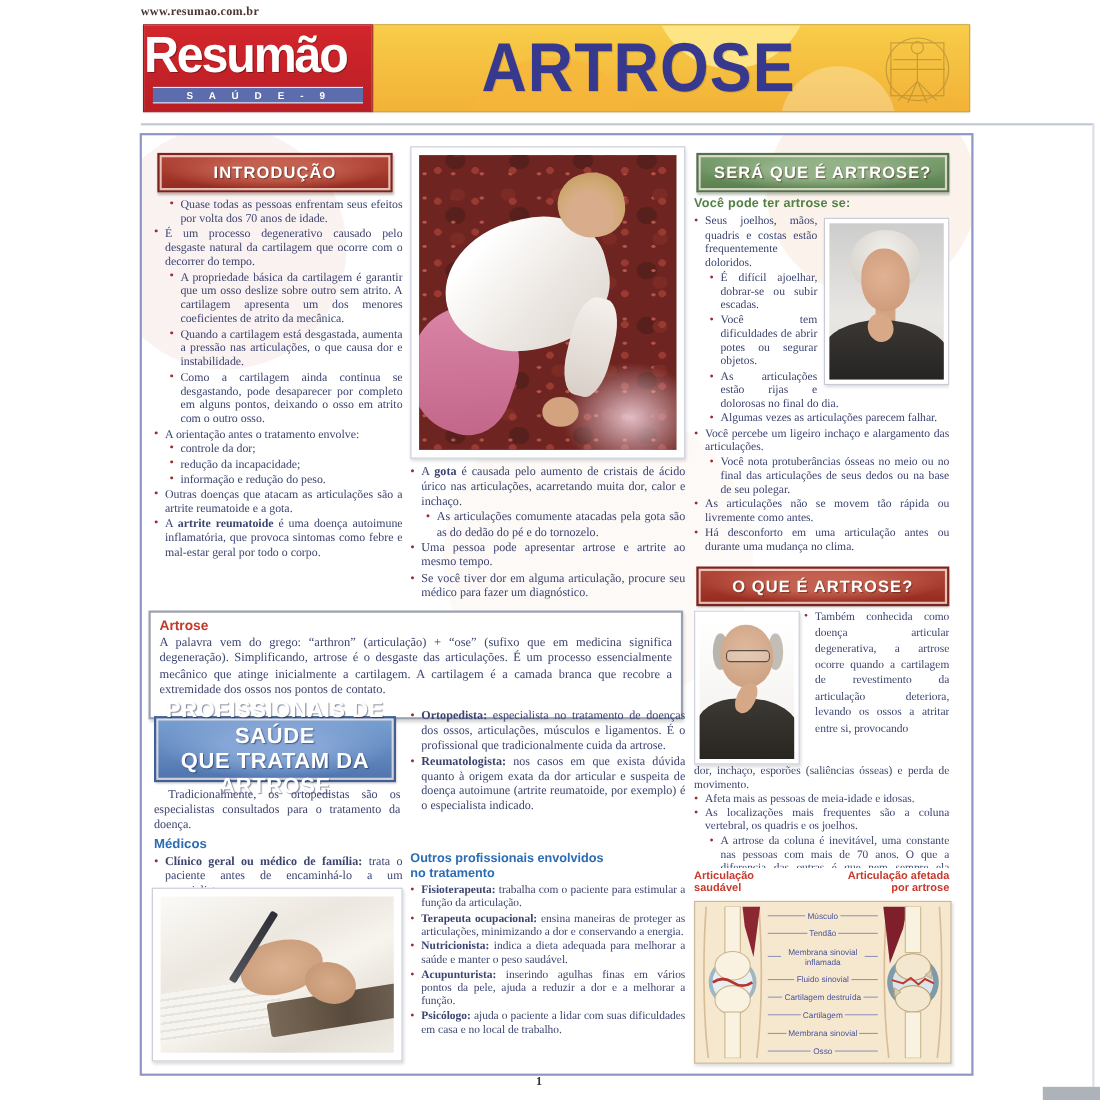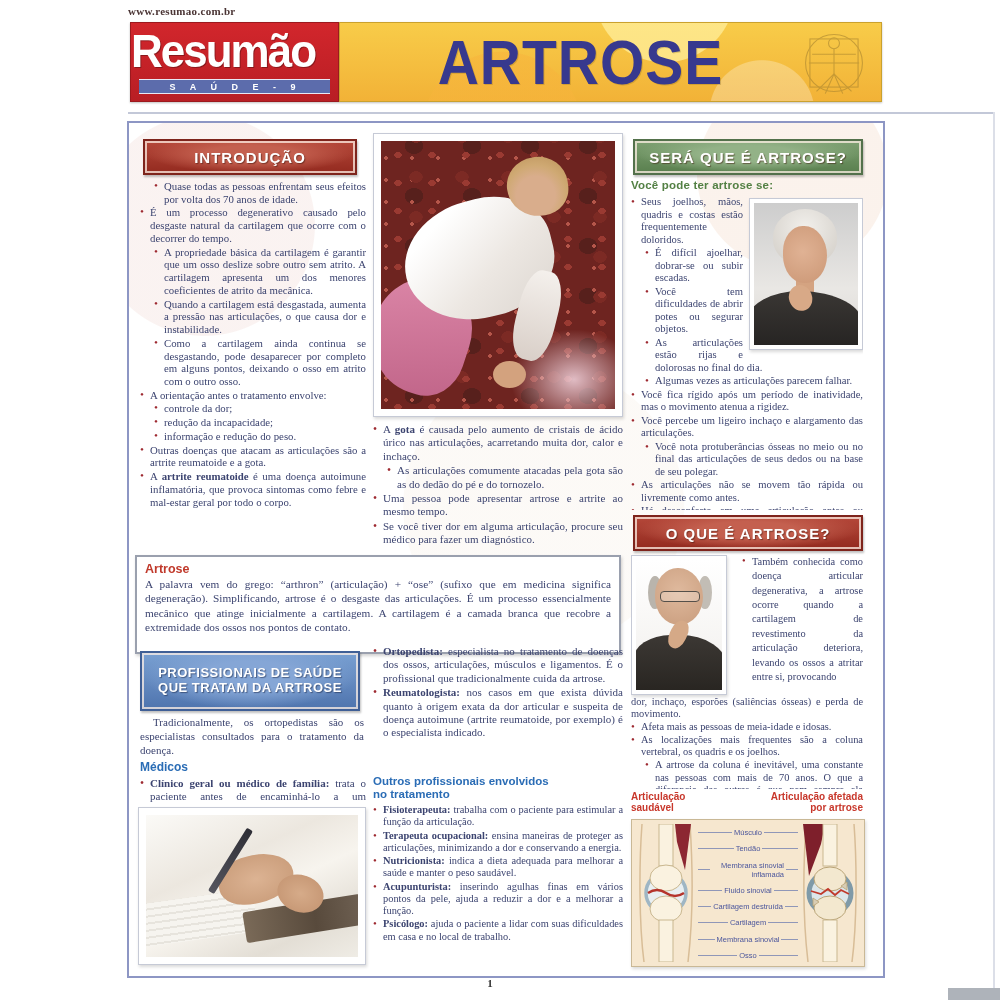--- a/index.html
+++ b/index.html
@@ -44,21 +44,21 @@
   #panel > .abs{}
 
   
   .sec-banner{display:flex;align-items:center;justify-content:center;text-align:center;
               font-family:"Liberation Sans",sans-serif;font-weight:bold;color:#fff;
               box-shadow:inset 0 0 0 2px rgba(255,240,230,.75), 1px 2px 2px rgba(0,0,0,.25);}
   .banner-red{border:2px solid #7e241c;background:radial-gradient(ellipse at 50% 40%, #c4604f 0 30%, transparent 70%),linear-gradient(180deg,#b5483a,#932a1f);}
   .banner-green{border:2px solid #53714b;background:radial-gradient(ellipse at 50% 40%, #93b287 0 30%, transparent 70%),linear-gradient(180deg,#7ea172,#597f4e);}
   .banner-blue{border:2px solid #3f5f96;background:radial-gradient(ellipse at 50% 40%, #85a6d6 0 30%, transparent 70%),linear-gradient(180deg,#79a0d2,#4f74ae);}
   .banner-1line{font-size:15px;letter-spacing:1px;text-shadow:1px 1px 1px rgba(60,20,10,.5);}
-  .banner-2line{font-size:13px;line-height:1.15;letter-spacing:.5px;text-shadow:1px 1px 1px rgba(20,30,60,.5);justify-content:center;}
+  .banner-2line{font-size:20px;line-height:1.15;letter-spacing:.5px;text-shadow:1px 1px 1px rgba(20,30,60,.5);justify-content:center;}
 
   
   ul.blist{list-style:none;margin:0;padding:0;text-align:justify;}
   ul.blist li{position:relative;padding-left:10px;margin-bottom:1px;}
   ul.blist li::before{content:"•";position:absolute;left:0;top:-1px;color:#9e2a31;font-size:1.05em;}
   ul.blist li.lvl2{margin-left:14px;}
   b{font-weight:bold;}
 
   
   #intro-banner{left:14px;top:16px;width:210px;height:32px;}
@@ -117,21 +117,21 @@
   #photo-woman{float:right;width:114px;height:152px;padding:4px;box-sizing:border-box;margin:2px 0 3px 6px;}
   .ph-woman-inner{position:relative;width:100%;height:100%;overflow:hidden;background:linear-gradient(180deg,#cdcdcd,#e9e7e4 60%,#dddad6);}
   .ph-w-hair{position:absolute;left:18%;top:4%;width:62%;height:40%;border-radius:50% 50% 45% 45%;background:radial-gradient(circle at 50% 35%,#f2f0ec,#d9d5cf 75%,#c4beb6);}
   .ph-w-face{position:absolute;left:28%;top:16%;width:42%;height:40%;border-radius:46% 54% 50% 50%;background:radial-gradient(circle at 45% 45%,#e0b294,#cf9c7b 80%);}
   .ph-w-top{position:absolute;left:-6%;top:62%;width:112%;height:45%;border-radius:45% 55% 0 0;background:linear-gradient(180deg,#3a3734,#232120);}
   .ph-w-hand{position:absolute;left:34%;top:58%;width:22%;height:18%;border-radius:50%;background:#d8a987;transform:rotate(-20deg);}
   .ph-w-neck{position:absolute;left:40%;top:50%;width:18%;height:16%;background:#d4a381;}
 
   #red-banner2{left:504px;top:392px;width:226px;height:32px;}
   #whatis-body{left:502px;top:432px;width:232px;height:234px;overflow:hidden;}
-  #whatis-top{display:flex;gap:15px;}
+  #whatis-top{display:flex;gap:4px;}
   #photo-man{width:96px;height:140px;padding:4px;box-sizing:border-box;flex:none;}
   .ph-man-inner{position:relative;width:100%;height:100%;overflow:hidden;background:linear-gradient(180deg,#ffffff,#f1efec);}
   .ph-m-head{position:absolute;left:22%;top:6%;width:56%;height:44%;border-radius:48% 52% 50% 50%;background:radial-gradient(circle at 48% 40%,#dfb99d,#cda283 80%);}
   .ph-m-hair1{position:absolute;left:14%;top:12%;width:16%;height:26%;border-radius:50%;background:#b9b4ac;}
   .ph-m-hair2{position:absolute;left:72%;top:12%;width:16%;height:26%;border-radius:50%;background:#c2bdb5;}
   .ph-m-glasses{position:absolute;left:28%;top:24%;width:44%;height:7%;border:1.5px solid #55504a;border-radius:4px;background:rgba(255,255,255,.25);}
   .ph-m-top{position:absolute;left:-4%;top:58%;width:110%;height:48%;border-radius:40% 50% 0 0;background:linear-gradient(180deg,#3c3834,#26231f);}
   .ph-m-hand{position:absolute;left:40%;top:46%;width:20%;height:22%;border-radius:45%;background:#d5a987;transform:rotate(25deg);}
   #whatis-side{flex:1;font-size:10.4px;line-height:1.38;text-align:justify;position:relative;padding-left:10px;}
   #whatis-side::before{content:"•";position:absolute;left:0;top:-1px;color:#9e2a31;}
@@ -141,21 +141,21 @@
   #diagram-titles{left:502px;top:668px;width:232px;display:flex;justify-content:space-between;
                   font:bold 10px "Liberation Sans",sans-serif;color:#c8382c;line-height:1.1;}
   #diagram-titles .right{text-align:right;}
   #diagram-box{left:502px;top:696px;width:232px;height:146px;border:1px solid #c9b896;background:#f6e7cf;overflow:hidden;box-shadow:1px 2px 3px rgba(0,0,0,.15);}
   .joint{position:absolute;top:4px;width:62px;height:138px;}
   #joint-left{left:3px;}
   #joint-right{right:3px;transform:scaleX(-1);}
   #diagram-labels{position:absolute;left:66px;width:100px;top:8px;bottom:6px;display:flex;flex-direction:column;justify-content:space-between;list-style:none;margin:0;padding:0;}
   #diagram-labels li{display:flex;align-items:center;gap:2px;font:7.5px "Liberation Sans",sans-serif;color:#4b569c;text-align:center;}
   #diagram-labels li::before,#diagram-labels li::after{content:"";flex:1;border-top:1px solid #9097b8;min-width:3px;}
-  #diagram-labels li span{max-width:72px;text-align:right;}
+  #diagram-labels li span{max-width:72px;}
 </style>
 </head>
 <body>
 
 <div class="abs" id="url-text">www.resumao.com.br</div>
 
 <div class="abs" id="header">
   <div id="logo">
     <div id="logo-title">Resumão</div>
     <div id="logo-sub">S A Ú D E - 9</div>
@@ -269,21 +269,20 @@
         <div class="ph-w-top"></div>
         <div class="ph-w-hand"></div>
       </div>
     </div>
     <ul class="blist" id="symptoms-list">
         <li class="lvl1">Seus joelhos, mãos, quadris e costas estão frequentemente doloridos.</li>
         <li class="lvl2">É difícil ajoelhar, dobrar-se ou subir escadas.</li>
         <li class="lvl2">Você tem dificuldades de abrir potes ou segurar objetos.</li>
         <li class="lvl2">As articulações estão rijas e dolorosas no final do dia.</li>
         <li class="lvl2">Algumas vezes as articulações parecem falhar.</li>
-        <li class="lvl1">Você fica rígido após um período de inatividade, mas o movimento atenua a rigidez.</li>
         <li class="lvl1">Você percebe um ligeiro inchaço e alargamento das articulações.</li>
         <li class="lvl2">Você nota protuberâncias ósseas no meio ou no final das articulações de seus dedos ou na base de seu polegar.</li>
         <li class="lvl1">As articulações não se movem tão rápida ou livremente como antes.</li>
         <li class="lvl1">Há desconforto em uma articulação antes ou durante uma mudança no clima.</li>
       </ul>
   </div>
 
   <div class="abs sec-banner banner-red banner-1line" id="red-banner2">
     <span>O QUE É ARTROSE?</span>
   </div>

